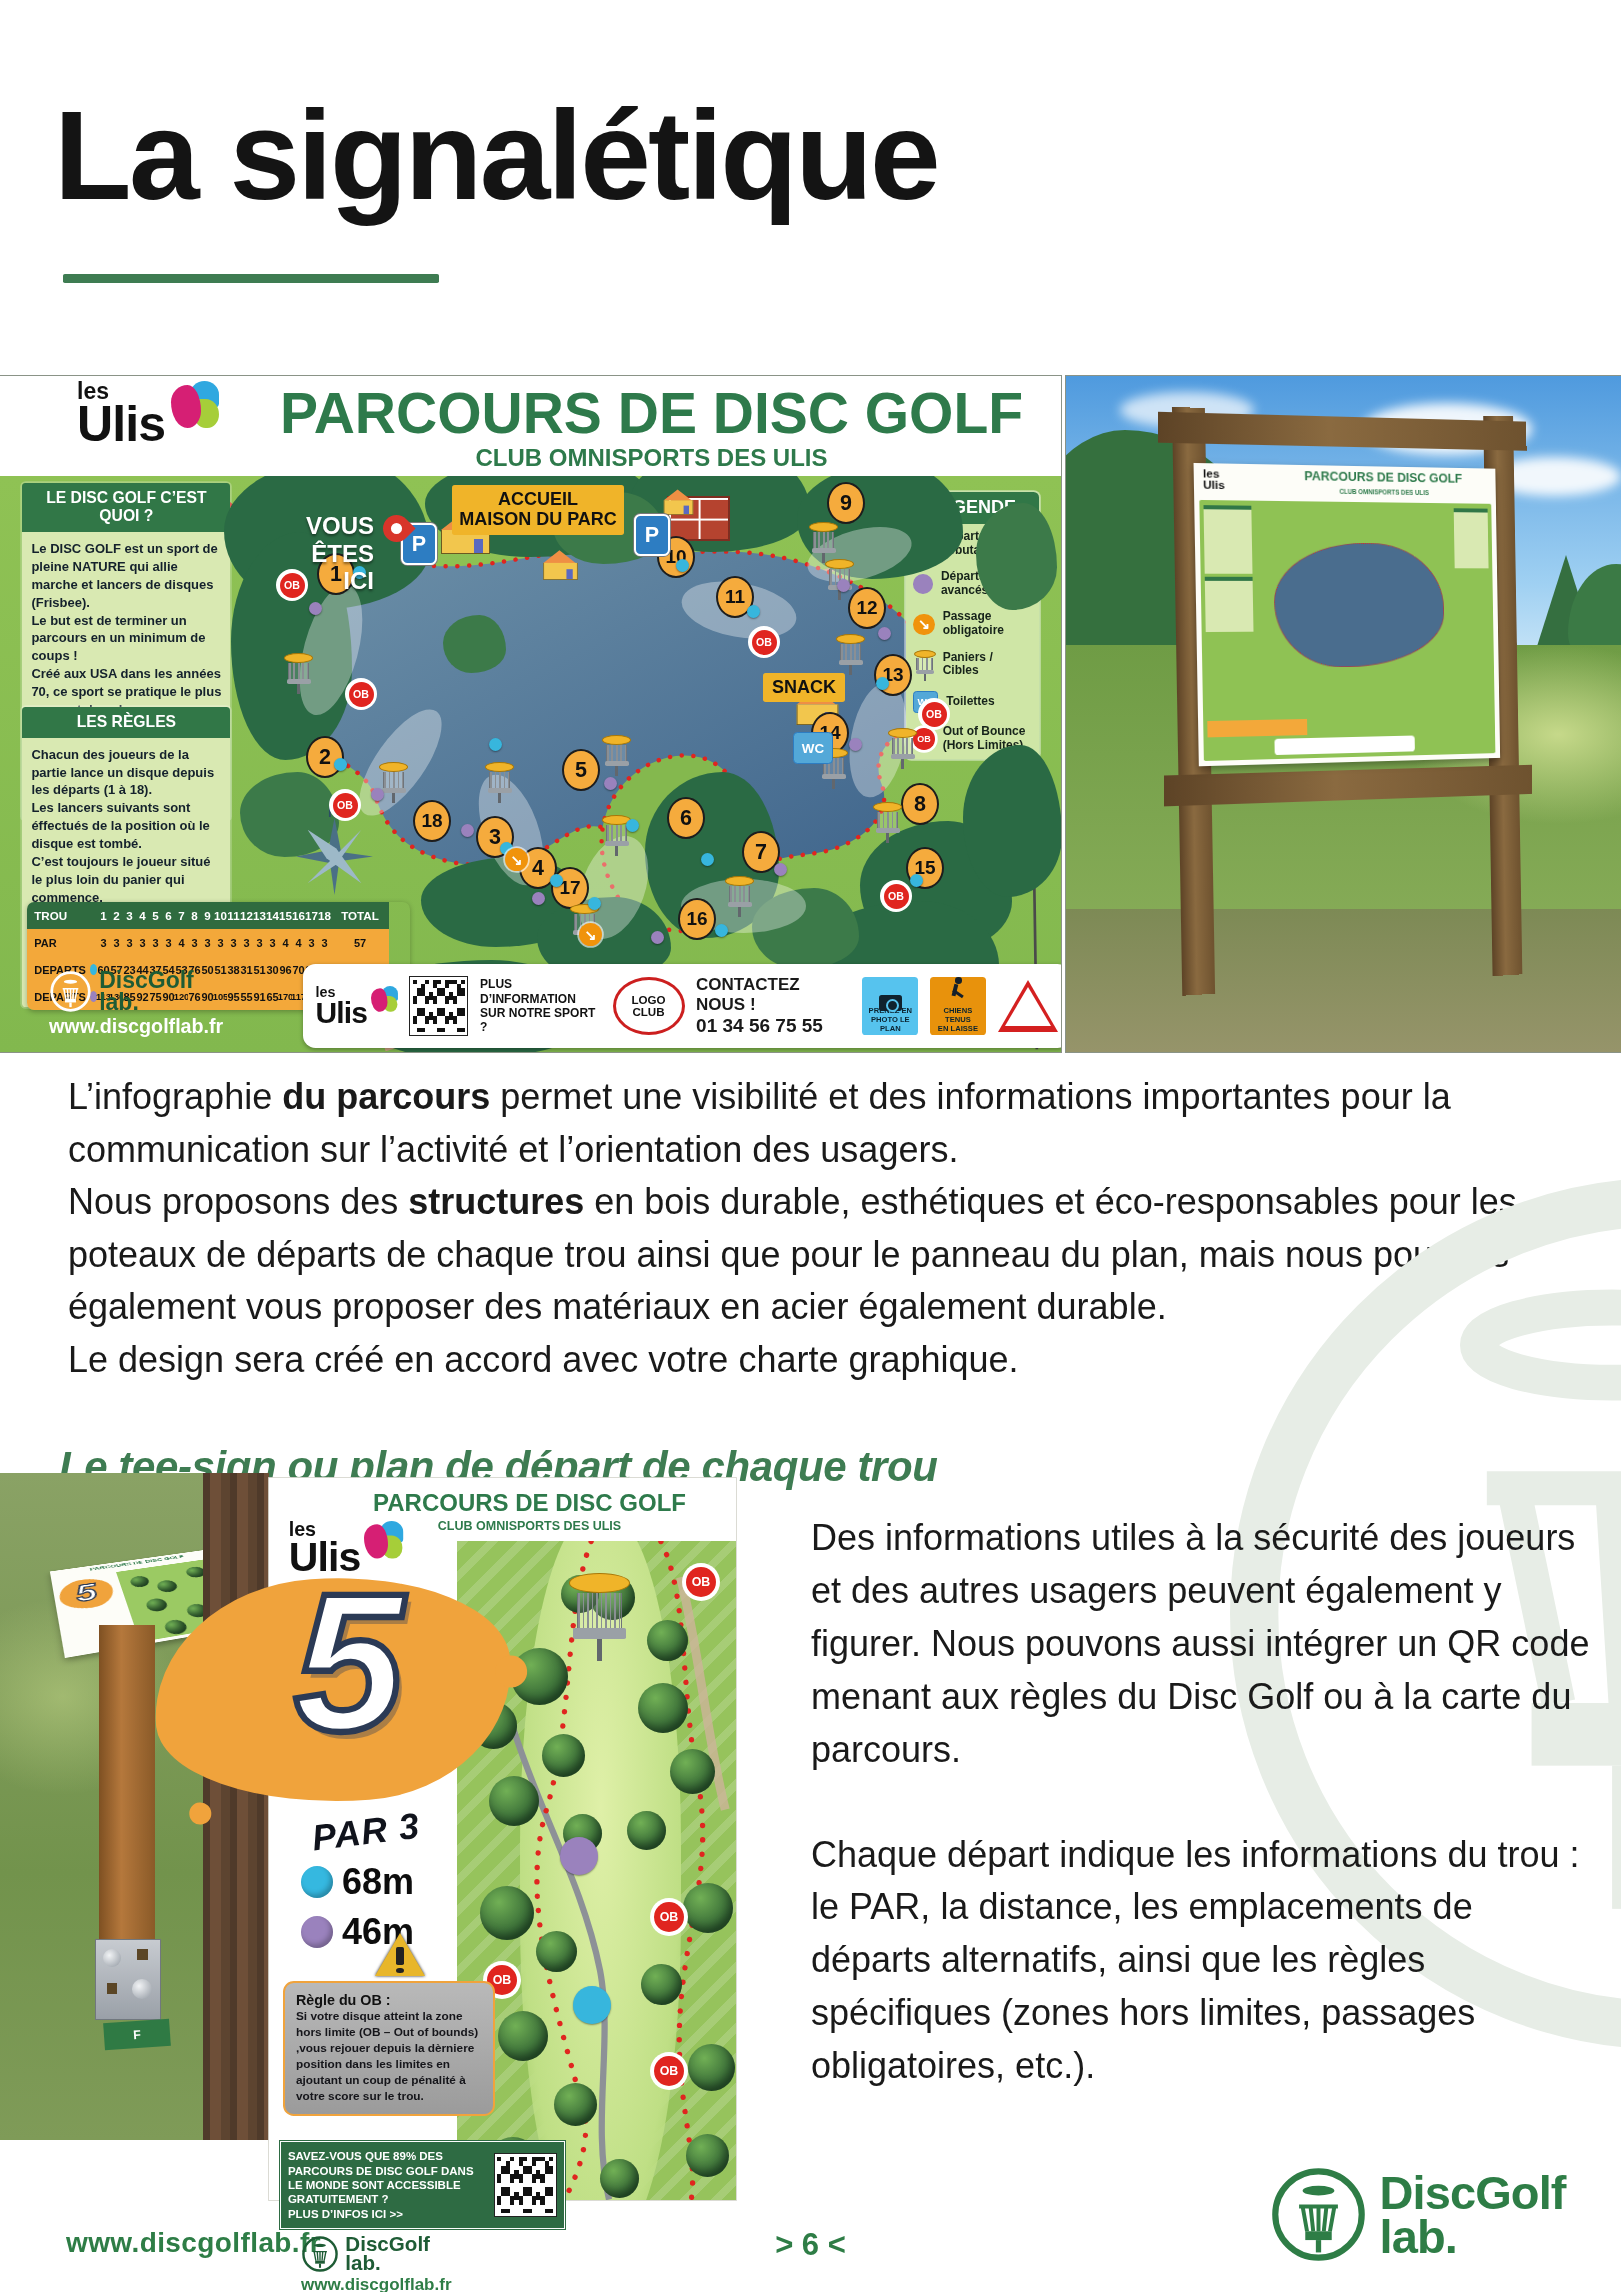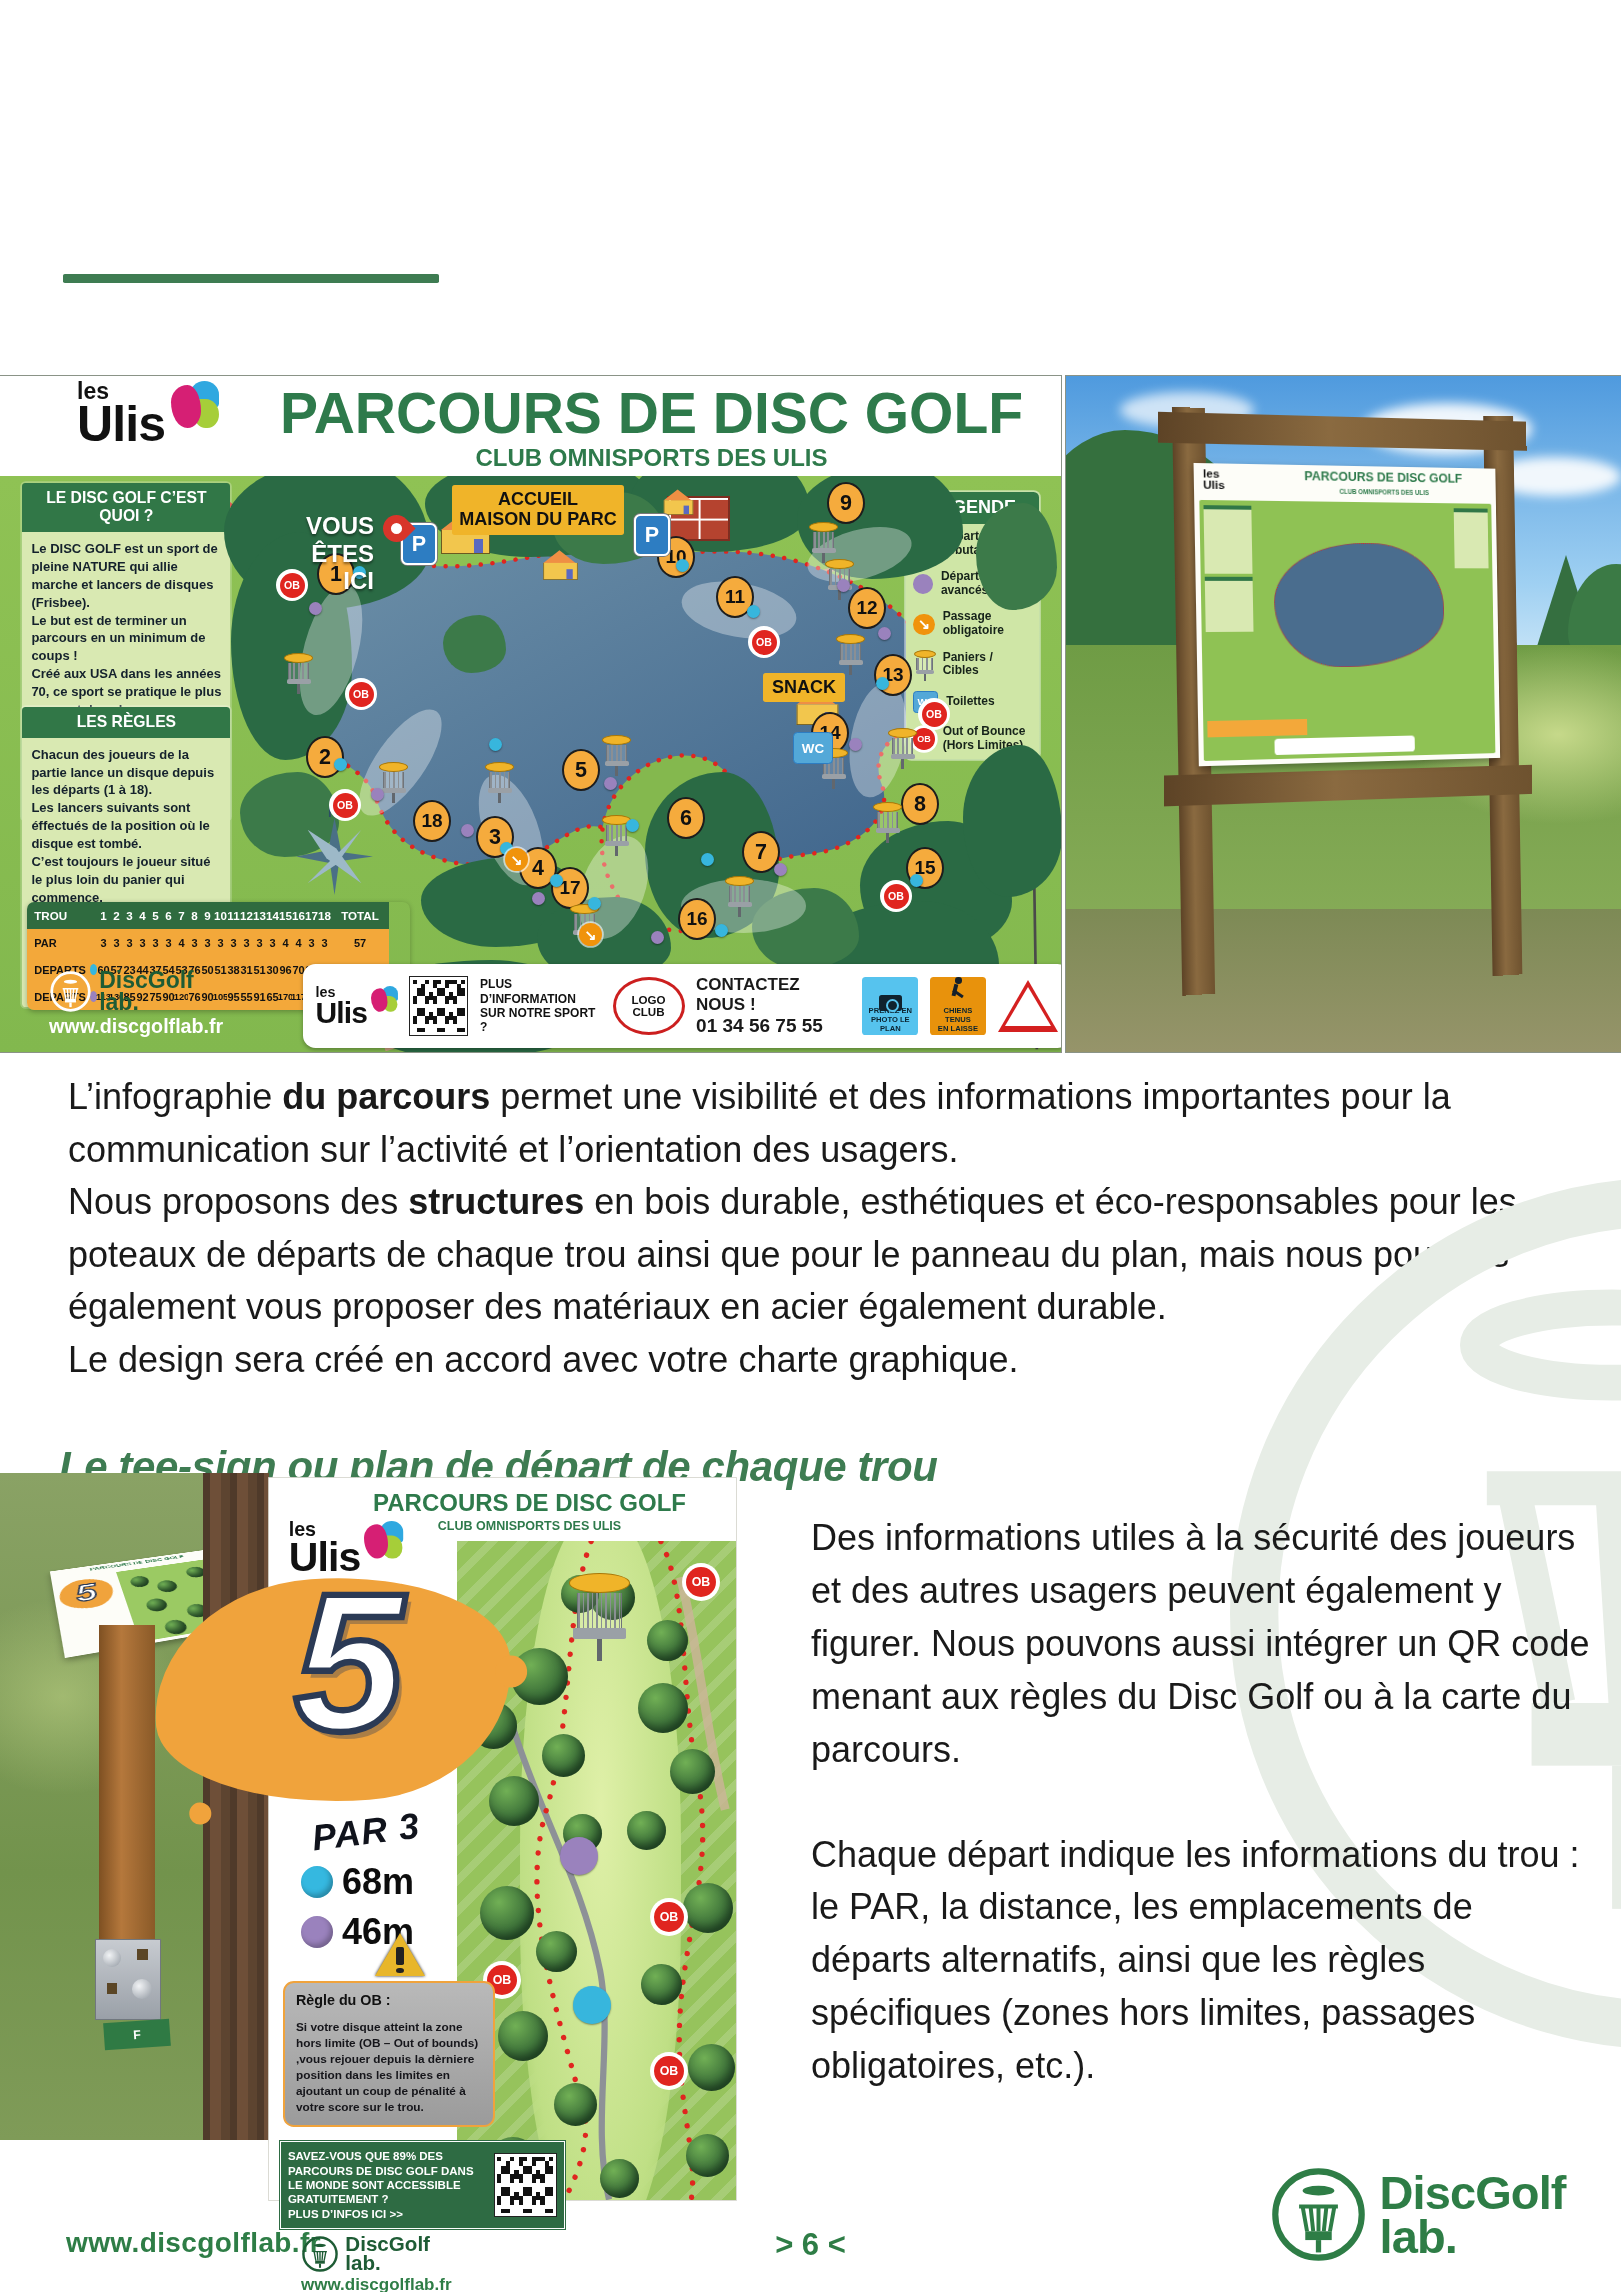--- a/index.html
+++ b/index.html
@@ -169,39 +169,40 @@
   .par{position:absolute;left:43px;top:333px;font-size:36px;font-weight:800;font-style:italic;letter-spacing:0.9px;
        transform:rotate(-7deg);color:#10131c;z-index:3;}
   .dist{position:absolute;left:32px;display:flex;align-items:center;gap:9px;z-index:3;}
   .dist .lab{font-size:36px;font-weight:800;color:#0d0d0d;}
   .warn{position:absolute;left:106px;top:455px;width:0;height:0;border-left:25px solid transparent;border-right:25px solid transparent;
         border-bottom:43px solid #e8b62a;filter:drop-shadow(0 0 1.8px #222);z-index:3;}
   .warn i{position:absolute;left:-3.6px;top:14.3px;width:7.2px;height:18px;background:#222;border-radius:1.8px;}
   .warn u{position:absolute;left:-3.6px;top:35px;width:7.2px;height:5.4px;background:#222;border-radius:50%;}
   .obbox{position:absolute;left:14.3px;top:503px;width:186px;background:linear-gradient(#b9b9b9,#9b9b9b);
          border:2.7px solid #f0a33c;border-radius:10.7px;padding:9px 10.7px;z-index:3;}
-  .obbox .h{font-size:14.3px;font-weight:800;color:#111;margin-bottom:12px;}
+  .obbox .h{font-size:14.3px;font-weight:800;color:#111;margin-bottom:1px;}
   .obbox .b{font-size:11.8px;font-weight:700;color:#15151a;line-height:1.35;}
   .fact{position:absolute;left:10.7px;top:663px;width:269px;background:#2e6b43;border:1.8px solid #fff;outline:1.8px solid #2e6b43;
         padding:7.2px 7.2px;display:flex;gap:7.2px;align-items:center;z-index:3;}
   .fact .t{font-size:11.5px;font-weight:800;color:#fff;line-height:1.25;}
   .ts-brand{position:absolute;left:32px;top:757px;display:flex;flex-direction:column;gap:1.8px;z-index:3;}
   .ts-brand .row{display:flex;align-items:center;gap:6.3px;}
   .ts-brand .t{font-size:20.6px;font-weight:800;color:#1e5c35;line-height:0.92;}
   .ts-brand .u{font-size:17px;font-weight:800;color:#2e7d46;}
   .tee-map{position:absolute;left:188px;top:63px;width:279px;height:659px;overflow:hidden;z-index:1;
            background:repeating-linear-gradient(135deg,rgba(255,255,255,0.16) 0 8px,rgba(255,255,255,0) 8px 21.5px),#96c35c;}
   .tee-fair{position:absolute;left:63px;top:-27px;width:161px;height:734px;background:radial-gradient(ellipse at 50% 40%,#dff0a8,#bfdf85 70%,rgba(191,223,133,0));border-radius:45%;}
   .tree{position:absolute;border-radius:50%;background:radial-gradient(circle at 35% 30%,#71b055,#2f6132 72%);box-shadow:inset -3.6px -5.4px 9px rgba(0,0,0,0.35);}
 </style>
 </head>
 <body>
 
 <div class="page">
 
+  <h1 class="abs title">La signalétique</h1>
   <div class="abs rule"></div>
 
   <figure class="abs hero" style="margin:0">
 
     <div class="poster">
       <div class="p-head">
         <div class="p-ulis">
           <div class="ulis">
             <span class="l1">les</span>
             <span class="l2">Ulis</span>

